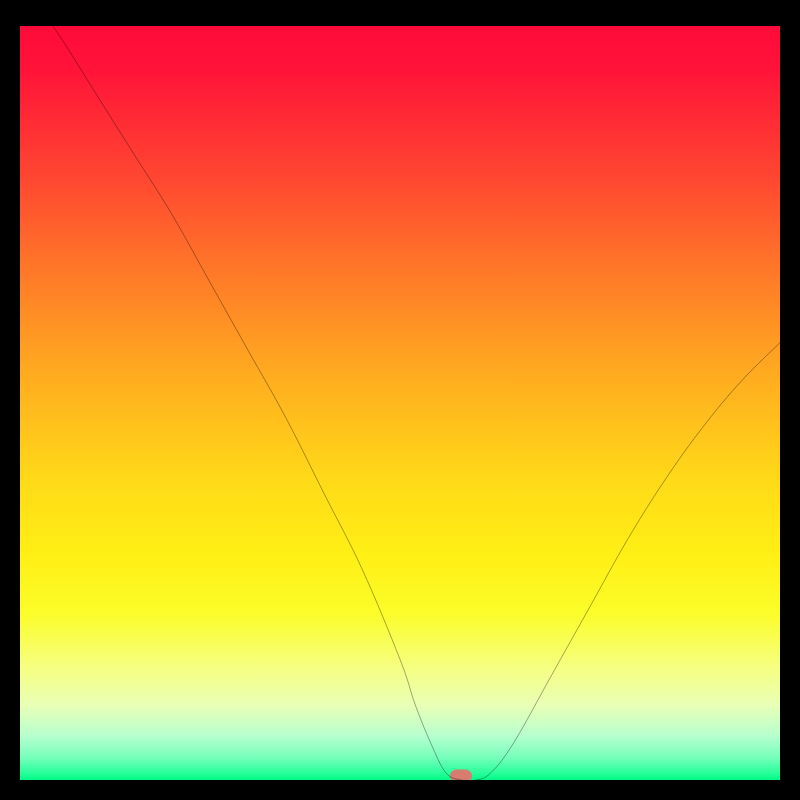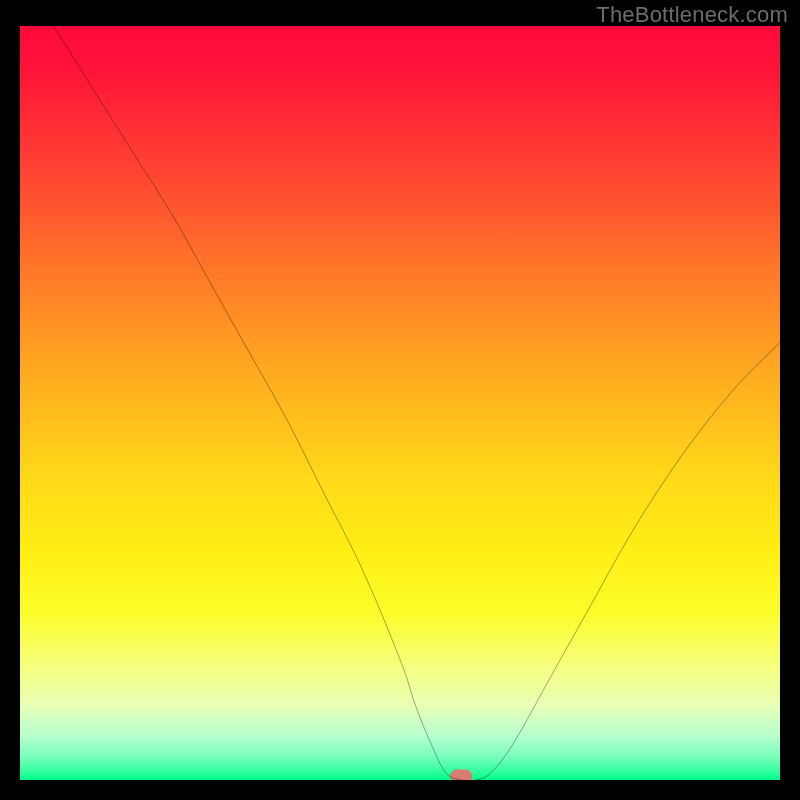--- a/index.html
+++ b/index.html
@@ -74,21 +74,20 @@
     border-radius: 7px;
     background: #d67d6f;
     z-index: 2;
     transform: translate(-50%, -50%);
   }
 </style>
 </head>
 <body>
 
 <div class="frame">
-  <div class="watermark">TheBottleneck.com</div>
 
   <div class="plot">
     <div class="gradient"></div>
 
     <div class="marker" id="marker" style="left: 440.8px; top: 750px;"></div>
 
     <svg class="curve-svg" viewBox="0 0 100 100" preserveAspectRatio="none">
       <path id="curve-path" d="M 0.000 -6.000 C 0.900 -4.740 3.200 -1.700 5.000 1.000 C 6.800 3.700 8.200 6.120 10.000 9.000 C 11.800 11.880 13.200 14.120 15.000 17.000 C 16.800 19.880 18.200 21.940 20.000 25.000 C 21.800 28.060 23.200 30.760 25.000 34.000 C 26.800 37.240 28.200 39.760 30.000 43.000 C 31.800 46.240 33.200 48.580 35.000 52.000 C 36.800 55.420 38.200 58.400 40.000 62.000 C 41.800 65.600 43.200 68.040 45.000 72.000 C 46.800 75.960 48.740 80.760 50.000 84.000 C 51.260 87.240 51.280 88.020 52.000 90.000 C 52.720 91.980 53.280 93.380 54.000 95.000 C 54.720 96.620 55.280 98.100 56.000 99.000 C 56.720 99.900 57.280 99.820 58.000 100.000 C 58.720 100.180 59.280 100.180 60.000 100.000 C 60.720 99.820 61.100 99.900 62.000 99.000 C 62.900 98.100 63.560 97.340 65.000 95.000 C 66.440 92.660 68.200 89.240 70.000 86.000 C 71.800 82.760 73.200 80.240 75.000 77.000 C 76.800 73.760 78.200 71.060 80.000 68.000 C 81.800 64.940 83.200 62.700 85.000 60.000 C 86.800 57.300 88.200 55.340 90.000 53.000 C 91.800 50.660 93.200 48.980 95.000 47.000 C 96.800 45.020 99.100 42.900 100.000 42.000" fill="none" stroke="#000" stroke-width="0.35" vector-effect="non-scaling-stroke" stroke-linecap="round" stroke-linejoin="round"></path>
     </svg>
   </div>

